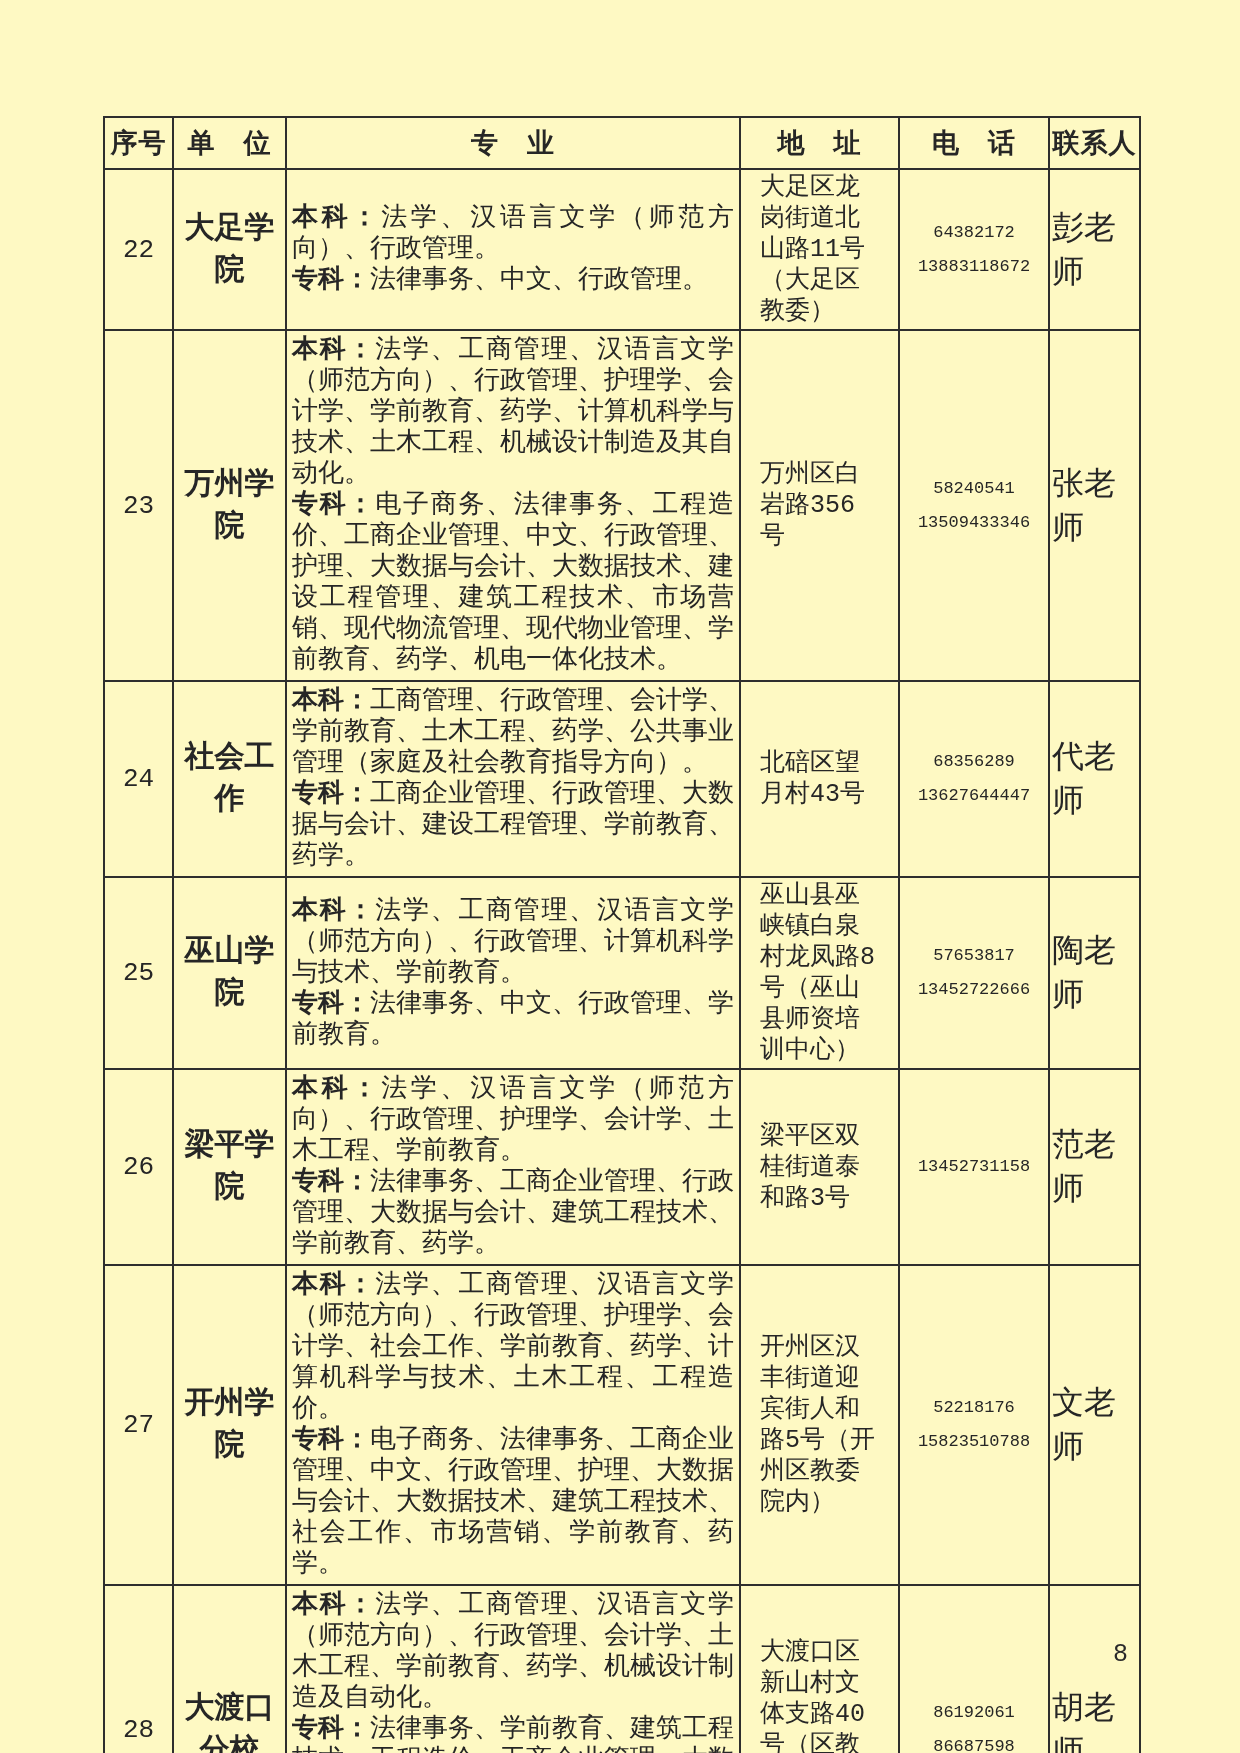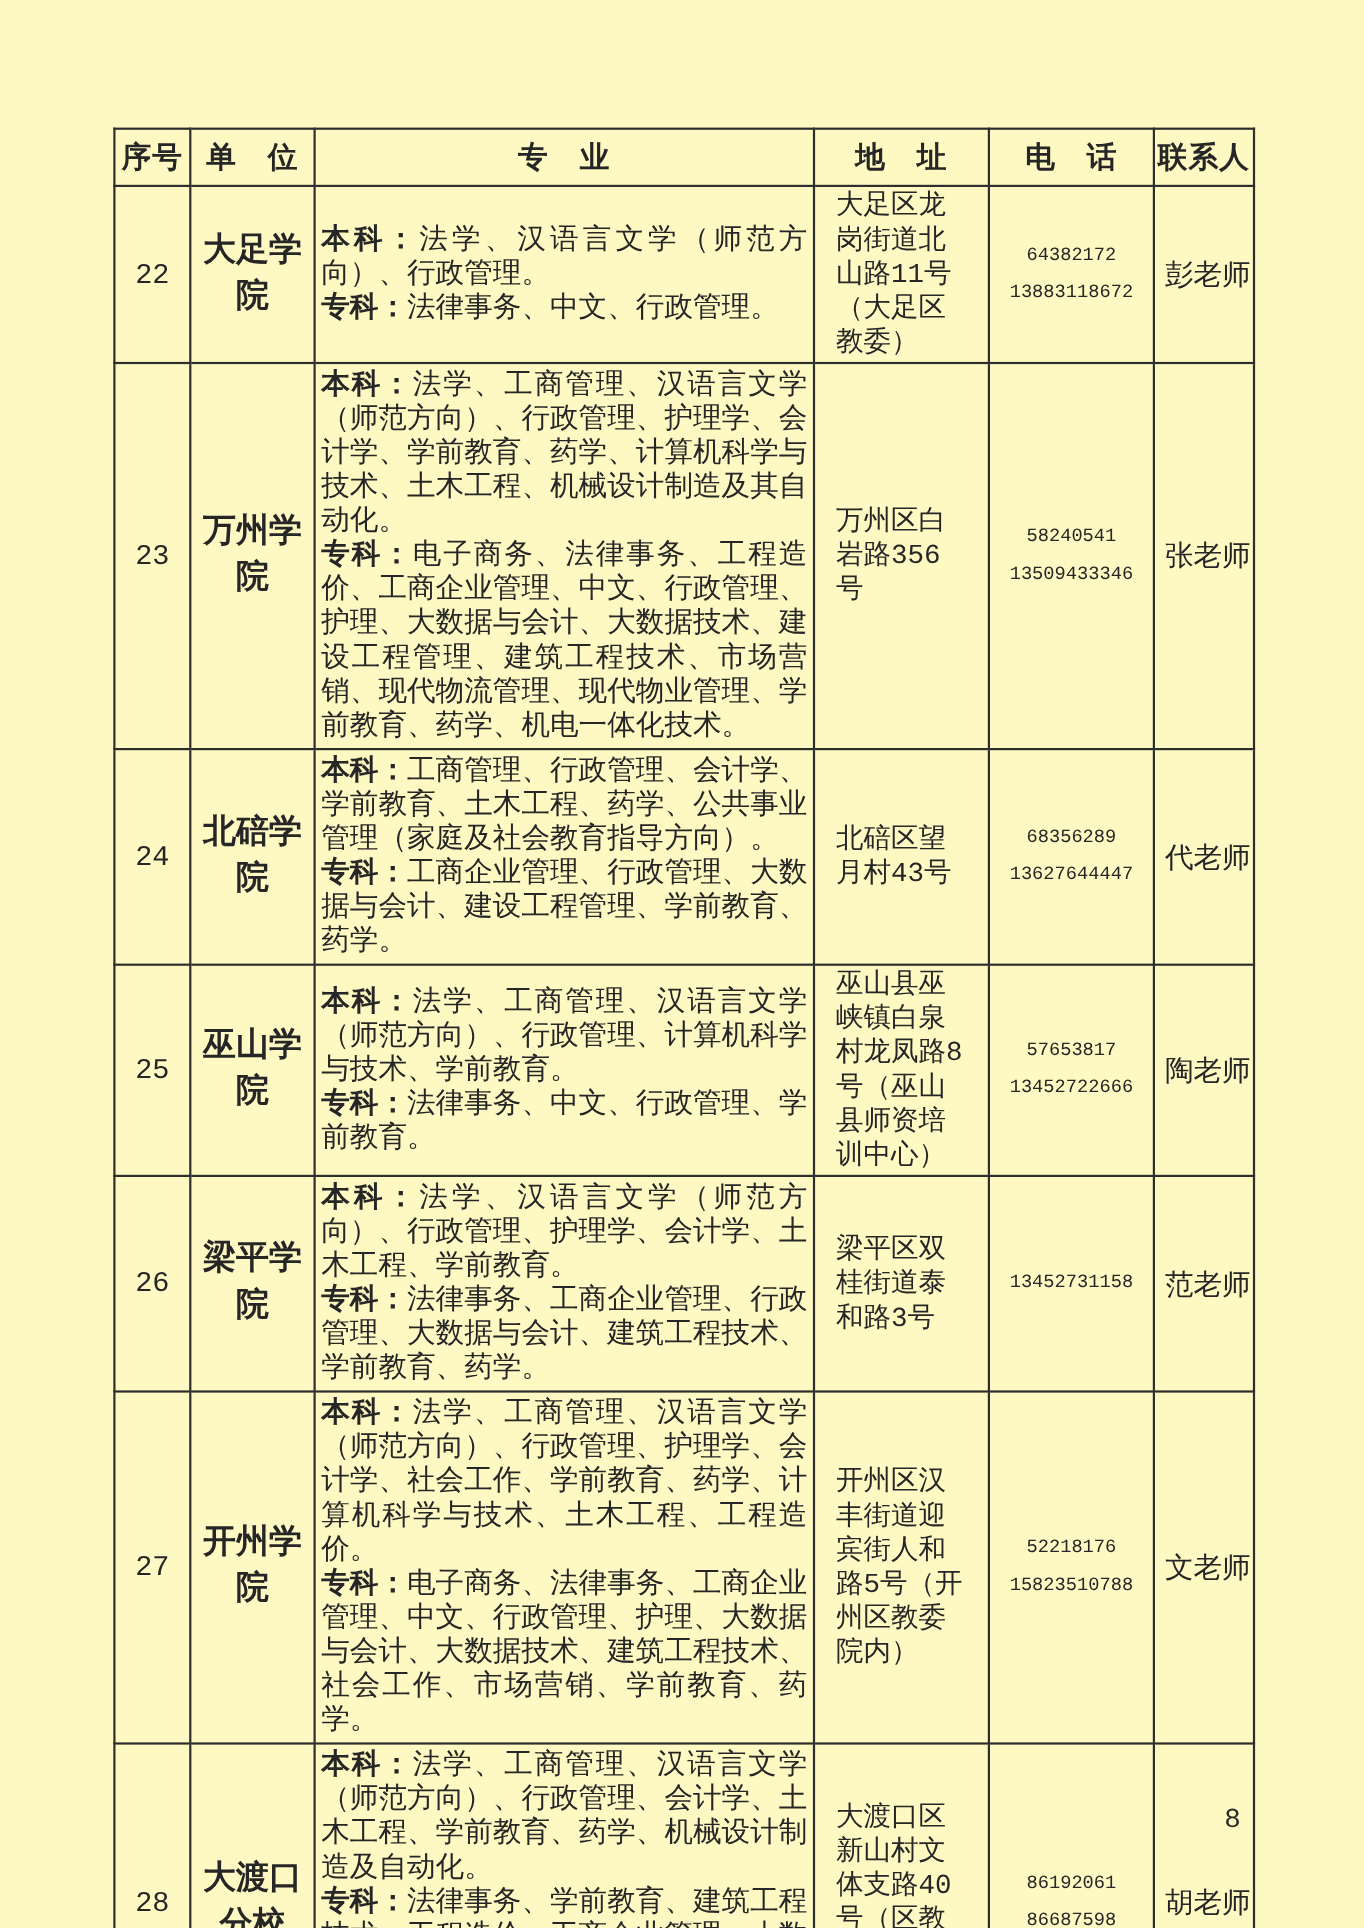--- a/index.html
+++ b/index.html
@@ -73,22 +73,22 @@
     padding: 2px 19px;
     text-align: left;
   }
   td.cell-phone {
     text-align: center;
     font-size: 17px;
     line-height: 34px;
     padding: 0 1px;
   }
   td.cell-contact {
-    text-align: right;
-    font-size: 26px;
+    text-align: left;
+    font-size: 32px;
     padding: 0 2px;
   }
   
   tr[data-rh="r22"] td { height: 131px; }
   tr[data-rh="r23"] td { height: 291px; }
   tr[data-rh="r24"] td { height: 171px; }
   tr[data-rh="r25"] td { height: 151px; margin-top: 36px; }
   tr[data-rh="r26"] td { height: 171px; }
   tr[data-rh="r27"] td { height: 263px; margin-left: 44px; }
   tr[data-rh="r28"] td { height: 218px; }
@@ -154,21 +154,21 @@
       <td class="cell-addr">万州区白岩路356号</td>
       <td class="cell-phone">
             <div>58240541</div>
             <div>13509433346</div>
           </td>
       <td class="cell-contact">张老师</td>
     </tr>
         <tr data-rh="r24">
       <td class="cell-index">24</td>
       <td class="cell-unit">
-            <div>北碚学院</div>
+            <div>社会工作</div>
           </td>
       <td class="cell-major">
             <div class="major-seg"><span class="major-label">本科：</span><span>工商管理、行政管理、会计学、学前教育、土木工程、药学、公共事业管理（家庭及社会教育指导方向）。</span></div>
             <div class="major-seg"><span class="major-label">专科：</span><span>工商企业管理、行政管理、大数据与会计、建设工程管理、学前教育、药学。</span></div>
           </td>
       <td class="cell-addr">北碚区望月村43号</td>
       <td class="cell-phone">
             <div>68356289</div>
             <div>13627644447</div>
           </td>

